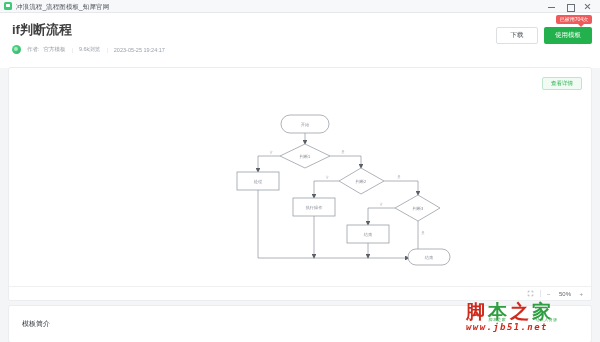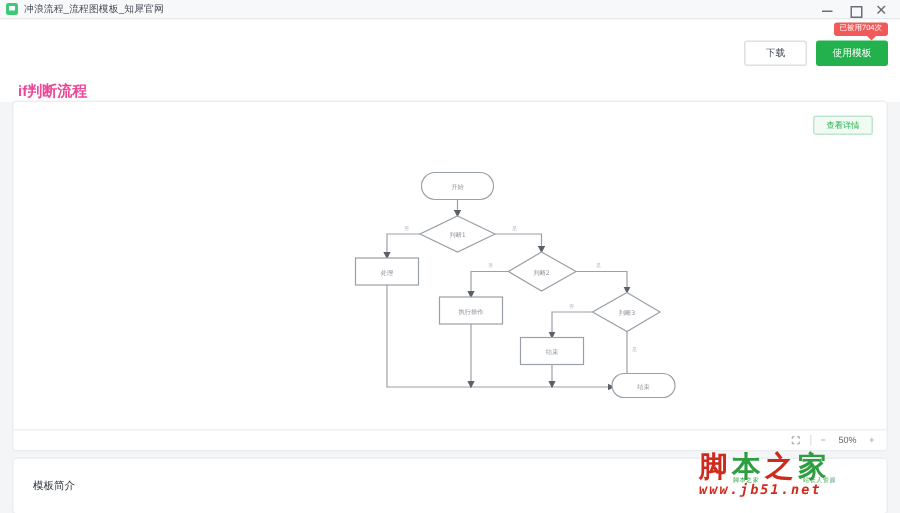--- a/index.html
+++ b/index.html
@@ -37,21 +37,21 @@
   .wc-max::before { content: ""; position: absolute; left: 1.5px; top: 2px; width: 6px; height: 6px; border: 1px solid #6b7078; }
   .wc-close::before, .wc-close::after {
     content: ""; position: absolute; left: 1px; top: 4px; width: 7px; height: 1px; background: #6b7078;
   }
   .wc-close::before { transform: rotate(45deg); }
   .wc-close::after { transform: rotate(-45deg); }
 
   
   .header { background: #ffffff; padding: 8px 0 6px 0; position: relative; height: 55px; }
   .page-title {
-    font-size: 10px; font-weight: bold; color: #ec4899; margin-left: 12px; line-height: 17px; margin-top: 32px;
+    font-size: 13px; font-weight: bold; color: #404040; margin-left: 12px; line-height: 17px;
   }
   .meta-row {
     display: flex; align-items: center; margin-left: 12px; margin-top: 7px; gap: 4px;
     font-size: 5.5px; color: #9aa0a8;
   }
   .avatar {
     width: 9px; height: 9px; border-radius: 50%;
     background: linear-gradient(135deg,#56d98b,#2fb867);
     flex: 0 0 auto; margin-right: 2px; position: relative;
   }

